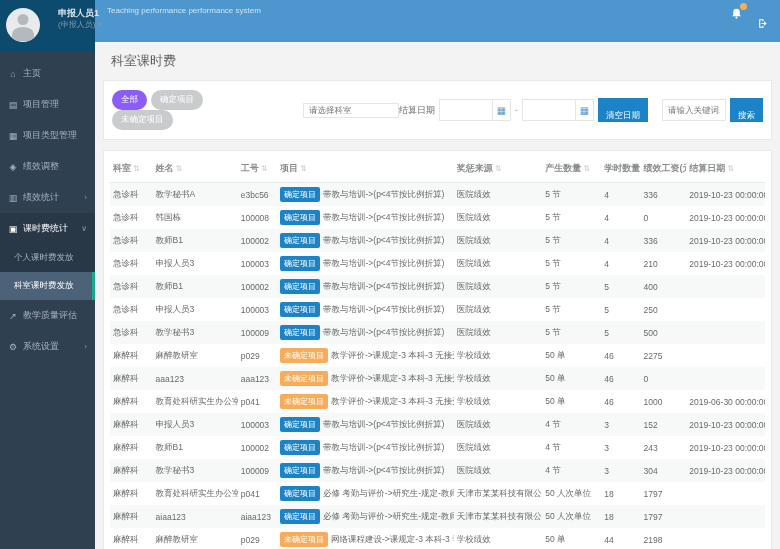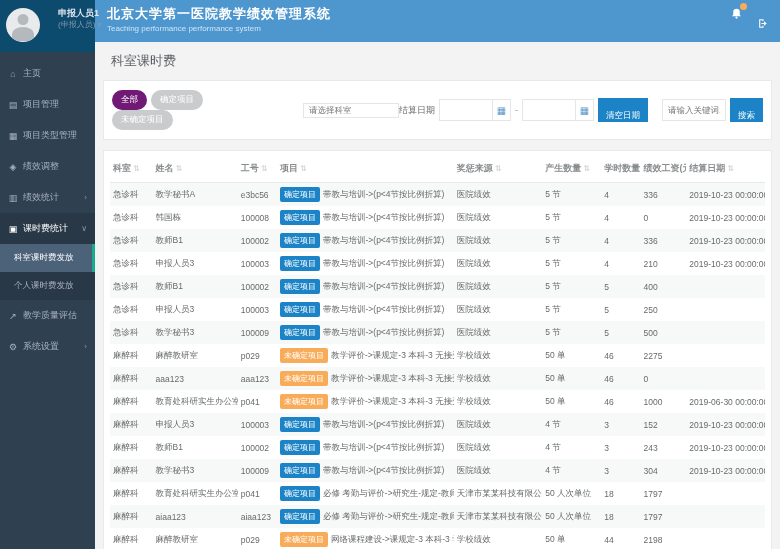--- a/index.html
+++ b/index.html
@@ -32,21 +32,21 @@
   .icon-btn { position:relative; cursor:pointer; }
   .badge-dot { position:absolute; top:-3px; right:-4px; width:7px; height:7px; border-radius:50%; background:#f8ac59; }
 
   
   .content { position:absolute; left:95px; top:38px; width:685px; height:507px; }
   .page-title { font-size:13px; color:#5b5e60; padding:14px 0 10px 16px; }
 
   .panel { background:#ffffff; border:1px solid #e7eaec; margin:0 8px 10px 8px; }
   .toolbar { padding:9px 8px; display:flex; align-items:center; font-size:9px; }
   .pill { border:none; border-radius:10px; color:#ffffff; font-size:8.5px; padding:4px 9px; margin-right:4px; cursor:pointer; font-family:inherit; }
-  .pill.active { background:#701a75; }
+  .pill.active { background:#8b5cf6; }
   .pill.inactive { background:#c9cbcc; }
   .dept-input { margin-left:48px; width:96px; height:15px; border:1px solid #e5e6e7; font-size:8.5px; padding:0 5px; color:#676a6c; font-family:inherit; }
   .date-group { margin-left:auto; display:flex; align-items:center; gap:4px; }
   .date-label { font-size:9px; color:#676a6c; white-space:nowrap; }
   .date-wrap { display:flex; height:22px; border:1px solid #e5e6e7; background:#fff; }
   .date-wrap input { width:52px; border:none; font-size:8.5px; padding:0 4px; outline:none; font-family:inherit; }
   .cal-btn { width:18px; background:#ffffff; border-left:1px solid #e5e6e7; color:#5a94c8; font-size:10px; display:flex; align-items:center; justify-content:center; cursor:pointer; }
   .dash { color:#999; }
   .btn-blue { background:#1c84c6; color:#fff; border:none; height:22px; font-size:8.5px; padding:12px 8px; cursor:pointer; white-space:nowrap; font-family:inherit; }
   .search-input { width:64px; height:22px; border:1px solid #e5e6e7; font-size:8.5px; padding:0 5px; margin-left:10px; font-family:inherit; }
@@ -95,37 +95,36 @@
         <span class="mi-icon">▥</span>
         <span>绩效统计</span>
         <span class="mi-chevron">›</span>
       </div>
       <div class="menu-item open">
         <span class="mi-icon">▣</span>
         <span>课时费统计</span>
         <span class="mi-chevron">∨</span>
       </div>
       <div class="submenu">
+        <div class="submenu-item">个人课时费发放</div>
         <div class="submenu-item active">科室课时费发放</div>
-        <div class="submenu-item">个人课时费发放</div>
       </div>
       <div class="menu-item">
         <span class="mi-icon">↗</span>
         <span>教学质量评估</span>
       </div>
       <div class="menu-item">
         <span class="mi-icon">⚙</span>
         <span>系统设置</span>
         <span class="mi-chevron">›</span>
       </div>
     </div>
 </div>
 
 <div class="topbar">
-  <div class="topbar-title">北京大学第一医院教学绩效管理系统</div>
   <div class="topbar-sub">Teaching performance performance system</div>
   <div class="topbar-icons">
     <span class="icon-btn">
       <svg width="13" height="13" viewBox="0 0 24 24">
           <path d="M12 3a6 6 0 0 0-6 6v5l-2 3h16l-2-3V9a6 6 0 0 0-6-6z" fill="#ffffff"></path>
           <circle cx="12" cy="19.5" r="2" fill="#ffffff"></circle>
         </svg>
       <span class="badge-dot"></span>
     </span>
     <span class="icon-btn" style="margin-top:10px;">

